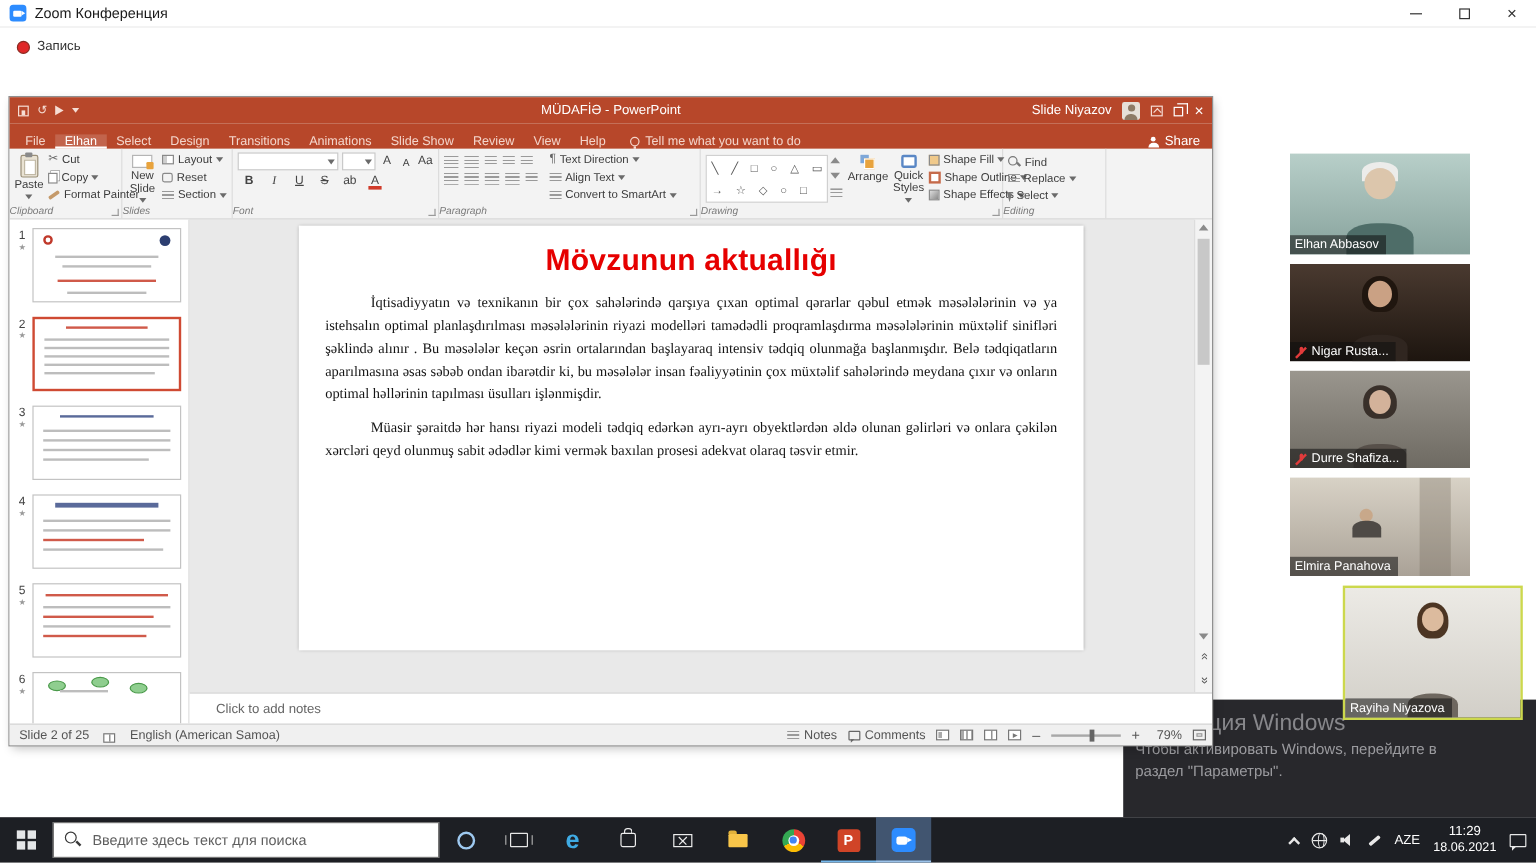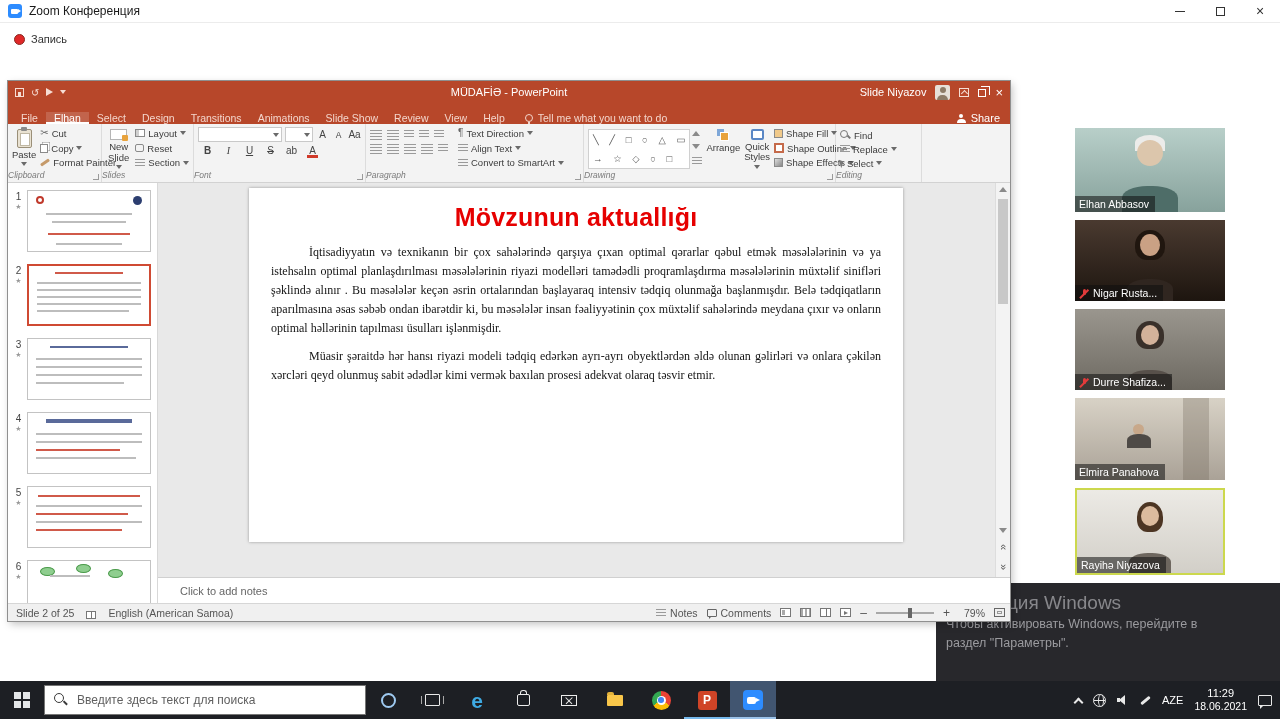--- a/index.html
+++ b/index.html
@@ -653,21 +653,21 @@
   </div>
   <div class="tile t4" style="top:398px;height:82px;">
     <div class="pers">
         <i class="head"></i>
         <i class="bod"></i>
       </div>
     <div class="pname">
         <span>Elmira Panahova</span>
       </div>
   </div>
-  <div class="tile t5 act" style="top:488px;height:87px;">
+  <div class="tile t5 act" style="top:488px;height:112px;margin-left:44px;">
     <div class="pers">
         <i class="hair"></i>
         <i class="head"></i>
         <i class="bod"></i>
       </div>
     <div class="pname">
         <span>Rayihə Niyazova</span>
       </div>
   </div>
 

